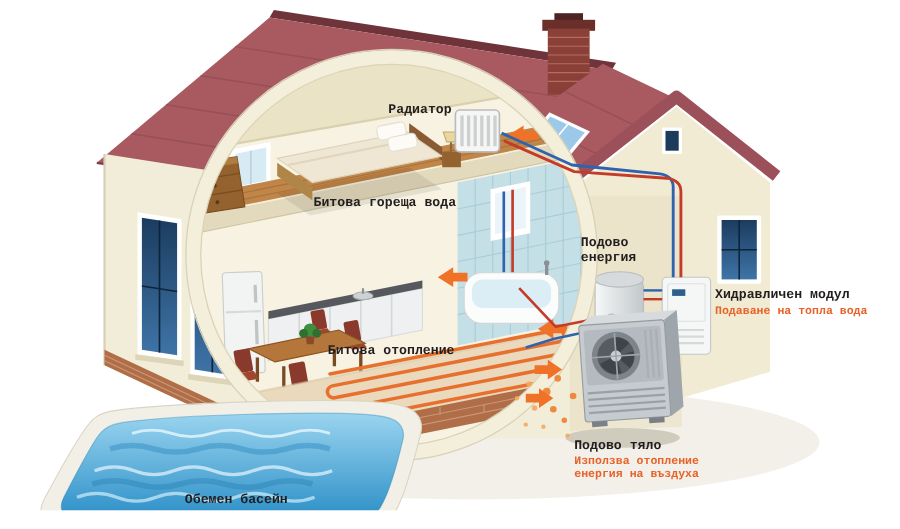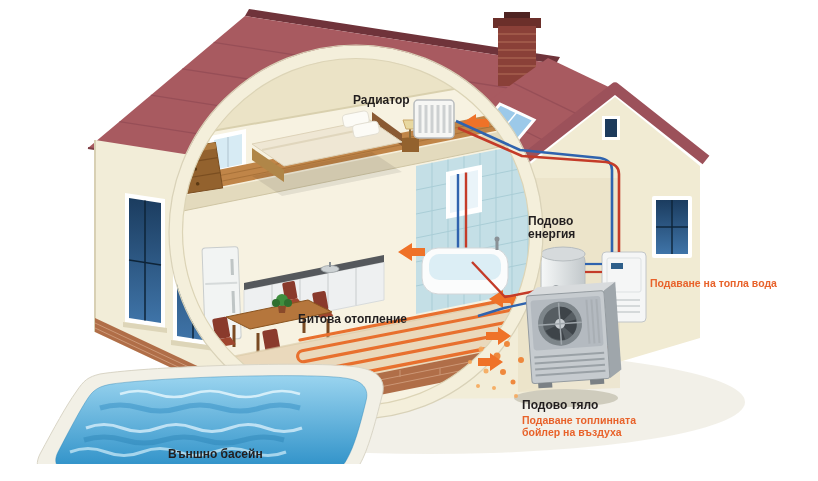--- a/index.html
+++ b/index.html
@@ -1,17 +1,17 @@
 <!DOCTYPE html>
 <html style="--accent: #e8622a; --label: #221e1f; --roof: #a85a60; --wall: #f2edd8; --pool_water: #2b90c8; --pipe_hot: #c43b28; --pipe_cold: #2f63ae;"><head>
 <meta charset="utf-8">
 <style>
   html,body{margin:0;padding:0;background:#fff;}
   .stage{position:relative;width:818px;height:464px;background:#ffffff;overflow:hidden;
-         font-family:Liberation Sans, sans-serif;}
+         font-family:Liberation Mono, monospace;}
   .stage svg{position:absolute;left:0;top:0;}
   .lbl{position:absolute;font-size:12px;font-weight:bold;color:var(--label,#221e1f);
        white-space:nowrap;line-height:13px;}
   .lbl.orange{color:var(--accent,#e8622a);font-size:10.5px;line-height:12px;}
 </style>
 </head>
 <body>
 
 <div class="stage">
 <svg width="818" height="481" viewBox="0 0 818 481">
@@ -374,21 +374,23 @@
       <path d="M100,408 q20,-6 40,0 t40,0 t40,0 t40,0 t40,0" stroke="#2383bb" stroke-width="5" opacity="0.4"></path>
       <path d="M84,440 q20,-6 40,0 t40,0 t40,0 t40,0 t40,0" stroke="#1f78ad" stroke-width="5" opacity="0.35"></path>
       <path d="M120,394 q18,-6 36,0 t36,0 t36,0 t36,0 t36,0" stroke="#ddf2fb" stroke-width="2.5" opacity="0.9"></path>
       <path d="M86,428 q18,-7 36,0 t36,0 t36,0 t36,0 t36,0 t36,0" stroke="#cfeaf8" stroke-width="3" opacity="0.85"></path>
       <path d="M70,452 q18,-7 36,0 t36,0 t36,0 t36,0 t36,0 t36,0" stroke="#bfe4f4" stroke-width="3" opacity="0.8"></path>
     </g>
   </g>
 </svg>
 
   <div class="lbl" style="left:353px;top:94px">Радиатор</div>
+  <div class="lbl" style="left:285px;top:178px">Битова гореща вода</div>
   <div class="lbl" style="left:528px;top:215px">Подово</div>
   <div class="lbl" style="left:528px;top:228px">енергия</div>
+  <div class="lbl" style="left:650px;top:262px">Хидравличен модул</div>
   <div class="lbl orange" style="left:650px;top:277px">Подаване на топла вода</div>
   <div class="lbl" style="left:298px;top:313px">Битова отопление</div>
   <div class="lbl" style="left:522px;top:399px">Подово тяло</div>
-  <div class="lbl orange" style="left:522px;top:414px">Подаване топлинната</div>
-  <div class="lbl orange" style="left:522px;top:426px">бойлер на въздуха</div>
-  <div class="lbl" style="left:168px;top:448px">Външно басейн</div>
+  <div class="lbl orange" style="left:522px;top:414px">Използва отопление</div>
+  <div class="lbl orange" style="left:522px;top:426px">енергия на въздуха</div>
+  <div class="lbl" style="left:168px;top:448px">Обемен басейн</div>
 </div>
 
 </body></html>

